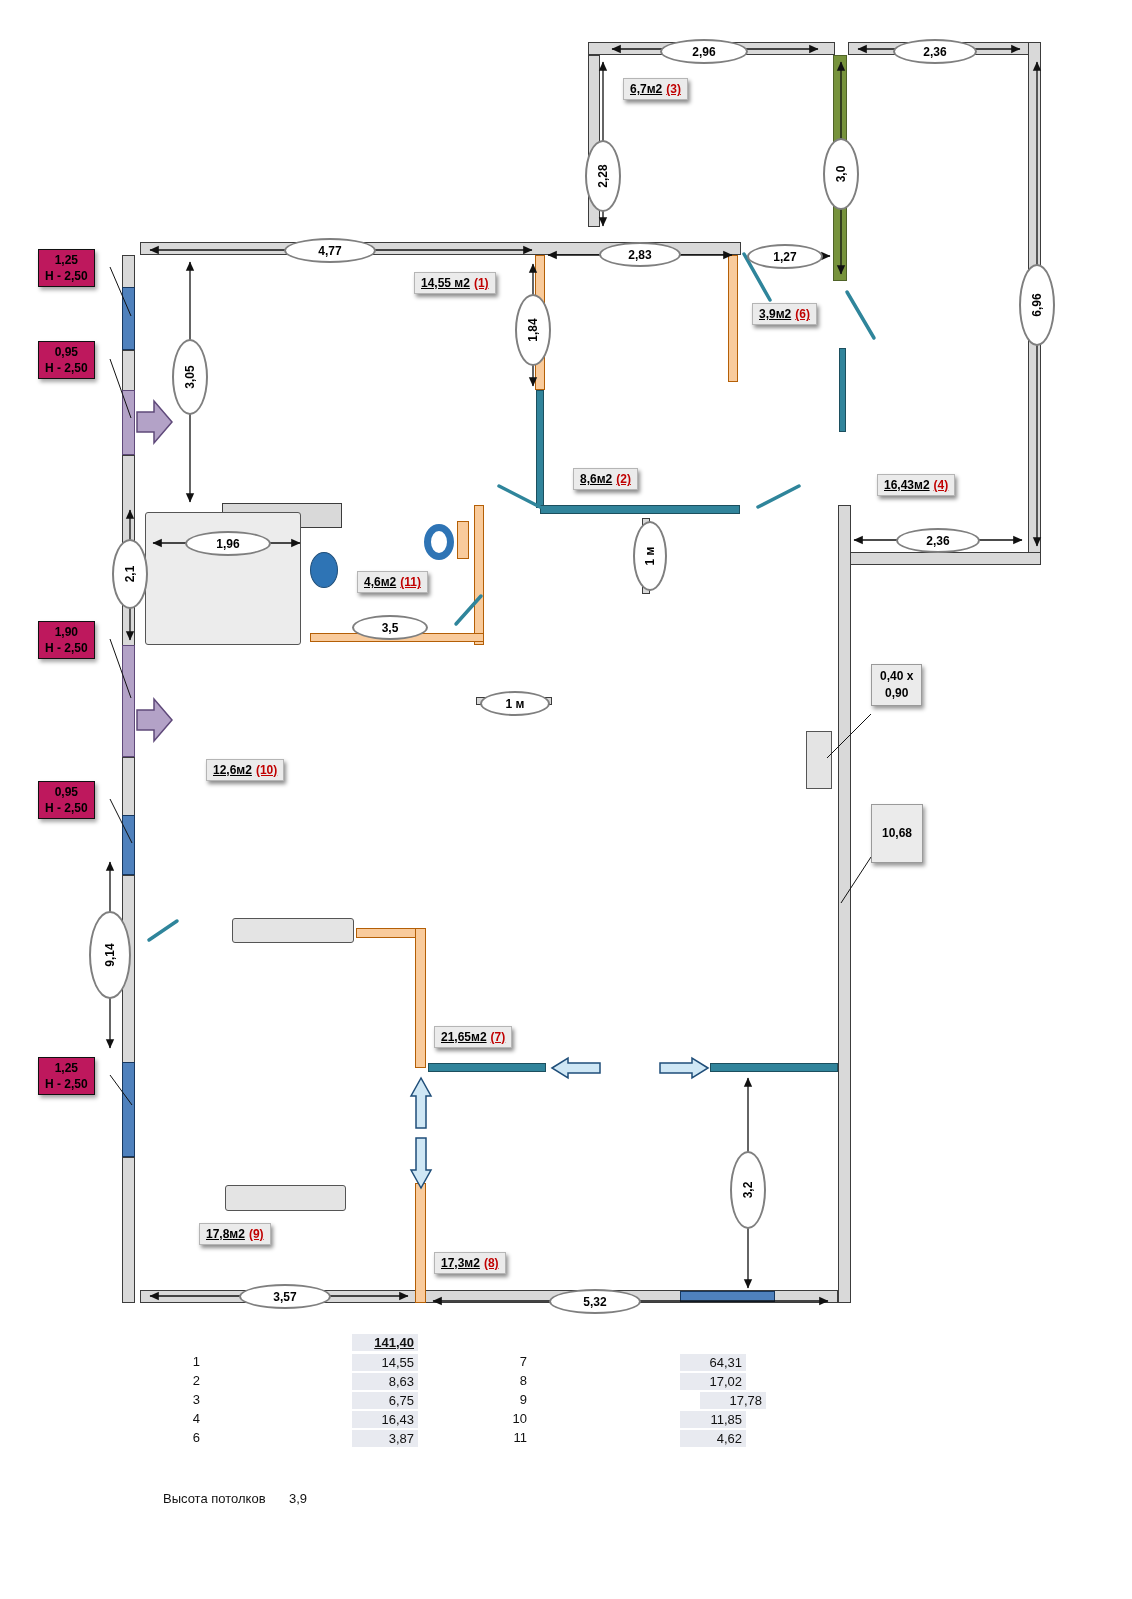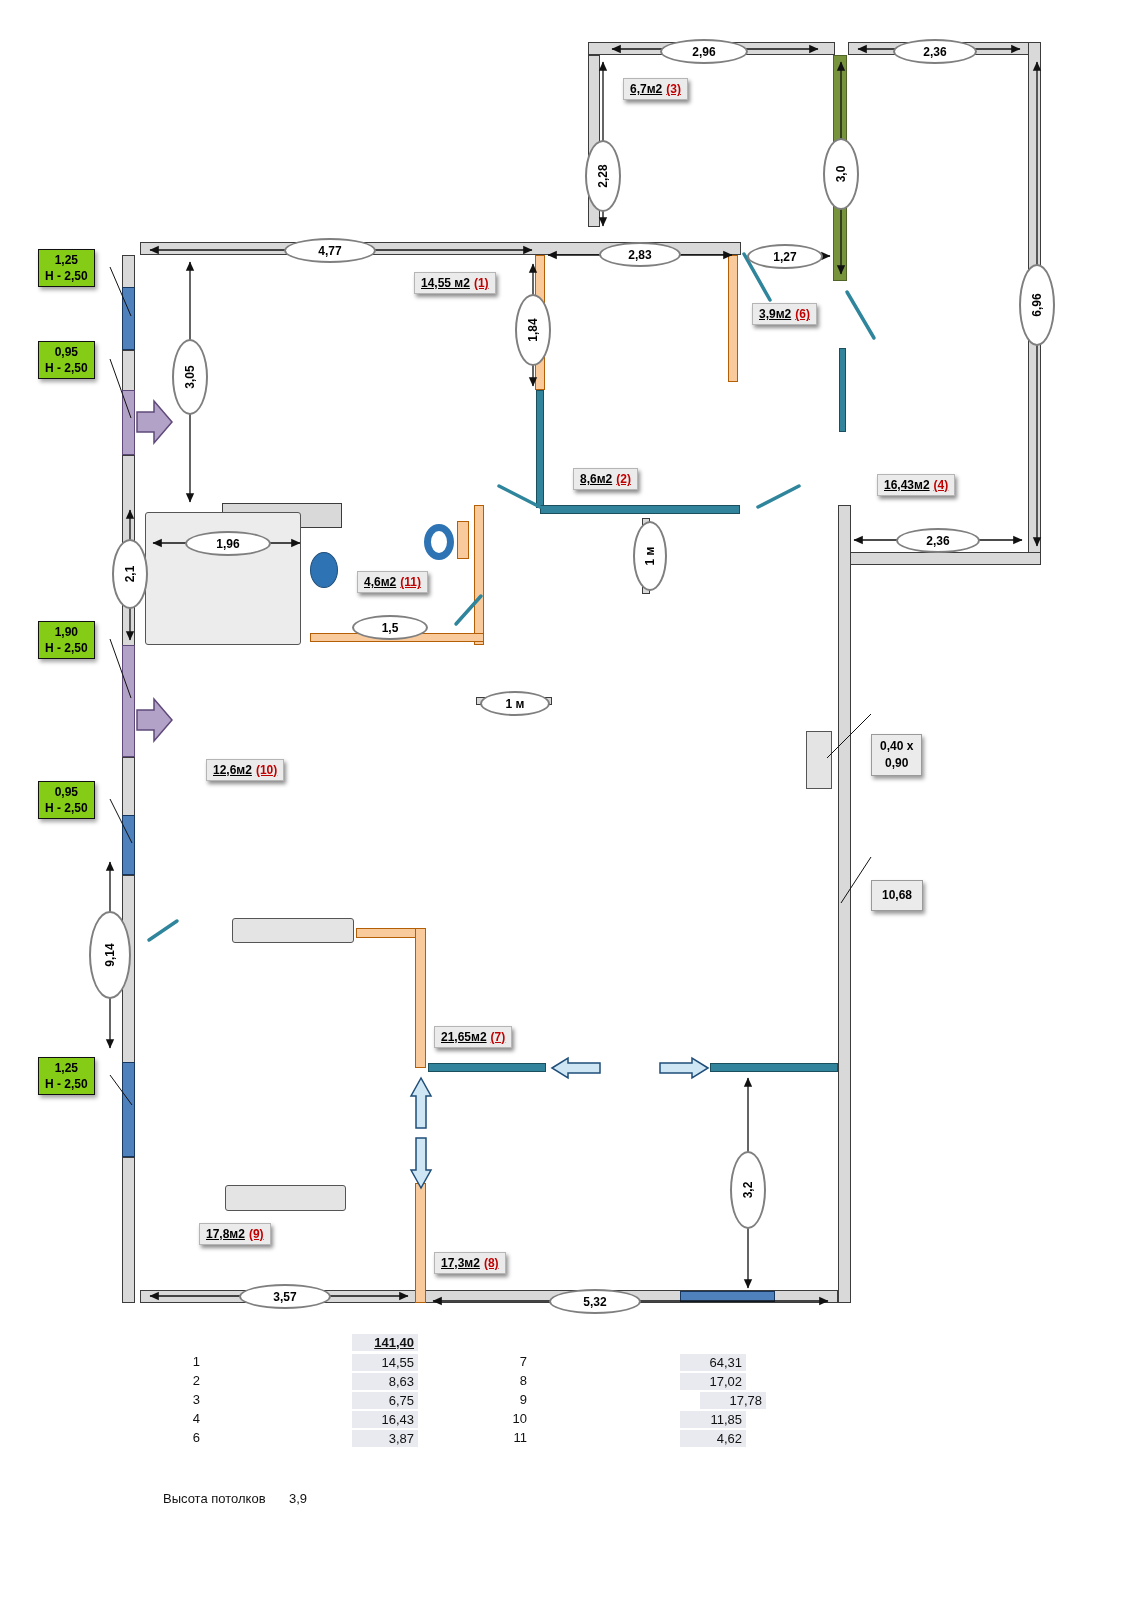--- a/index.html
+++ b/index.html
@@ -22,21 +22,21 @@
          font-size:12px; font-weight:bold; color:#000; z-index:3; }
   .dim.v span { transform:rotate(-90deg); white-space:nowrap; }
   .dim span { white-space:nowrap; }
 
   .room-label { position:absolute; background:#ebebeb; border:1px solid #b5b5b5;
                 box-shadow:2px 3px 4px rgba(0,0,0,.45); padding:3px 6px;
                 font-size:12px; font-weight:bold; white-space:nowrap; z-index:4; }
   .room-label .area { text-decoration:underline; color:#000; }
   .room-label .num  { text-decoration:underline; color:#c00000; margin-left:4px; }
 
-  .side-label { position:absolute; background:#84cc16; border:1.5px solid #111;
+  .side-label { position:absolute; background:#be185d; border:1.5px solid #111;
                 box-shadow:2px 3px 4px rgba(0,0,0,.35); padding:2px 6px;
                 font-size:12px; font-weight:bold; text-align:center; line-height:1.35;
                 white-space:nowrap; z-index:4; }
 
   .ann-label { position:absolute; background:#ebebeb; border:1px solid #9a9a9a;
                box-shadow:2px 3px 4px rgba(0,0,0,.4); padding:3px 8px;
                font-size:12px; font-weight:bold; text-align:center; line-height:1.4;
                white-space:nowrap; z-index:4; }
 
   .fixture { position:absolute; z-index:2; }
@@ -192,21 +192,21 @@
   <div class="dim" style="left:896px;top:528px;width:84px;height:25px">
       <span>2,36</span>
     </div>
   <div class="dim" style="left:185px;top:531px;width:86px;height:25px">
       <span>1,96</span>
     </div>
   <div class="dim v" style="left:112px;top:539px;width:36px;height:70px">
       <span>2,1</span>
     </div>
   <div class="dim" style="left:352px;top:615px;width:76px;height:25px">
-      <span>1,5</span>
+      <span>3,5</span>
     </div>
   <div class="dim v" style="left:633px;top:521px;width:34px;height:70px">
       <span>1 м</span>
     </div>
   <div class="dim" style="left:480px;top:691px;width:70px;height:25px">
       <span>1 м</span>
     </div>
   <div class="dim v" style="left:89px;top:911px;width:42px;height:88px">
       <span>9,14</span>
     </div>
@@ -245,25 +245,25 @@
   </div>
   <div class="side-label" style="left:38px;top:781px">
     <div>0,95</div>
     <div>Н - 2,50</div>
   </div>
   <div class="side-label" style="left:38px;top:1057px">
     <div>1,25</div>
     <div>Н - 2,50</div>
   </div>
 
-  <div class="ann-label" style="left:871px;top:734px">
+  <div class="ann-label" style="left:871px;top:664px">
     <div>0,40 х</div>
     <div>0,90</div>
   </div>
-  <div class="ann-label" style="left:871px;top:880px;padding:6px 10px">
+  <div class="ann-label" style="left:871px;top:804px;padding:20px 10px">
     <div>10,68</div>
   </div>
 
   <div class="tbl">
     <div class="cellval total" style="left:352px;top:1334px">141,40</div>
 
     <div class="cellnum" style="left:176px;top:1354px">1</div>
     <div class="cellval" style="left:352px;top:1354px">14,55</div>
     <div class="cellnum" style="left:176px;top:1373px">2</div>
     <div class="cellval" style="left:352px;top:1373px">8,63</div>

